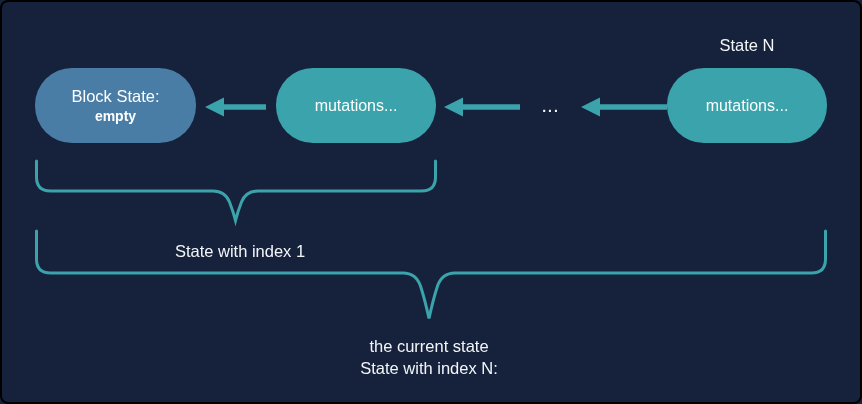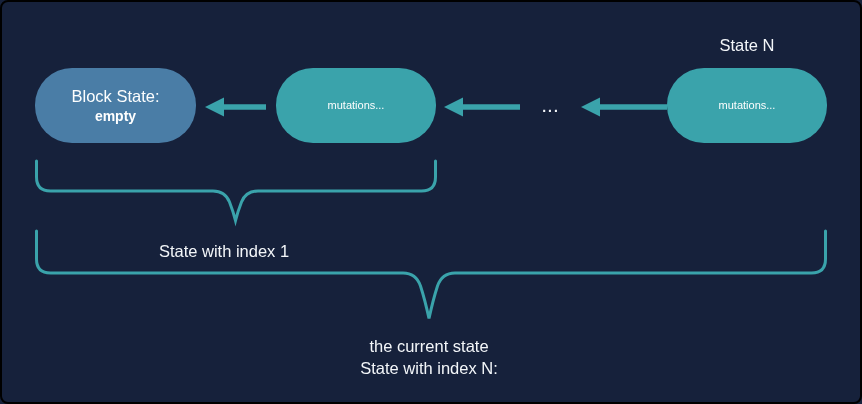--- a/index.html
+++ b/index.html
@@ -42,35 +42,35 @@
     background:var(--origin-blue);
   }
   .pill.teal-pill{
     background:var(--teal);
     width:160px;height:75px;top:68px;
   }
   .pill.block-1{left:276px;}
   .pill.block-n{left:667px;}
   .pill-title{font-size:16.5px;color:#fdfefe;}
   .pill-sub{font-size:14px;font-weight:bold;color:#ffffff;margin-top:1px;}
-  .pill-text{font-size:11px;color:#fdfefe;}
+  .pill-text{font-size:16px;color:#fdfefe;}
   .block-label{
     position:absolute;top:36px;width:160px;
     text-align:center;font-size:16.5px;color:var(--text);
   }
   .block-label.label-1{left:276px;}
   .block-label.label-n{left:667px;}
   .ellipsis{
     position:absolute;left:530px;top:92px;width:40px;height:26px;
     text-align:center;font-size:21px;line-height:26px;color:var(--text);
   }
   .caption{
     position:absolute;text-align:center;font-size:16.5px;line-height:22px;color:var(--text);
   }
-  .caption.state-1{left:24px;top:240px;width:400px;}
+  .caption.state-1{left:40px;top:240px;width:400px;}
   .caption.state-n{left:229px;top:335px;width:400px;}
 </style>
 </head>
 <body>
 
 <div class="canvas">
 
   <svg class="overlay" width="862" height="404" viewBox="0 0 862 404" aria-hidden="true">
 
     <g>

